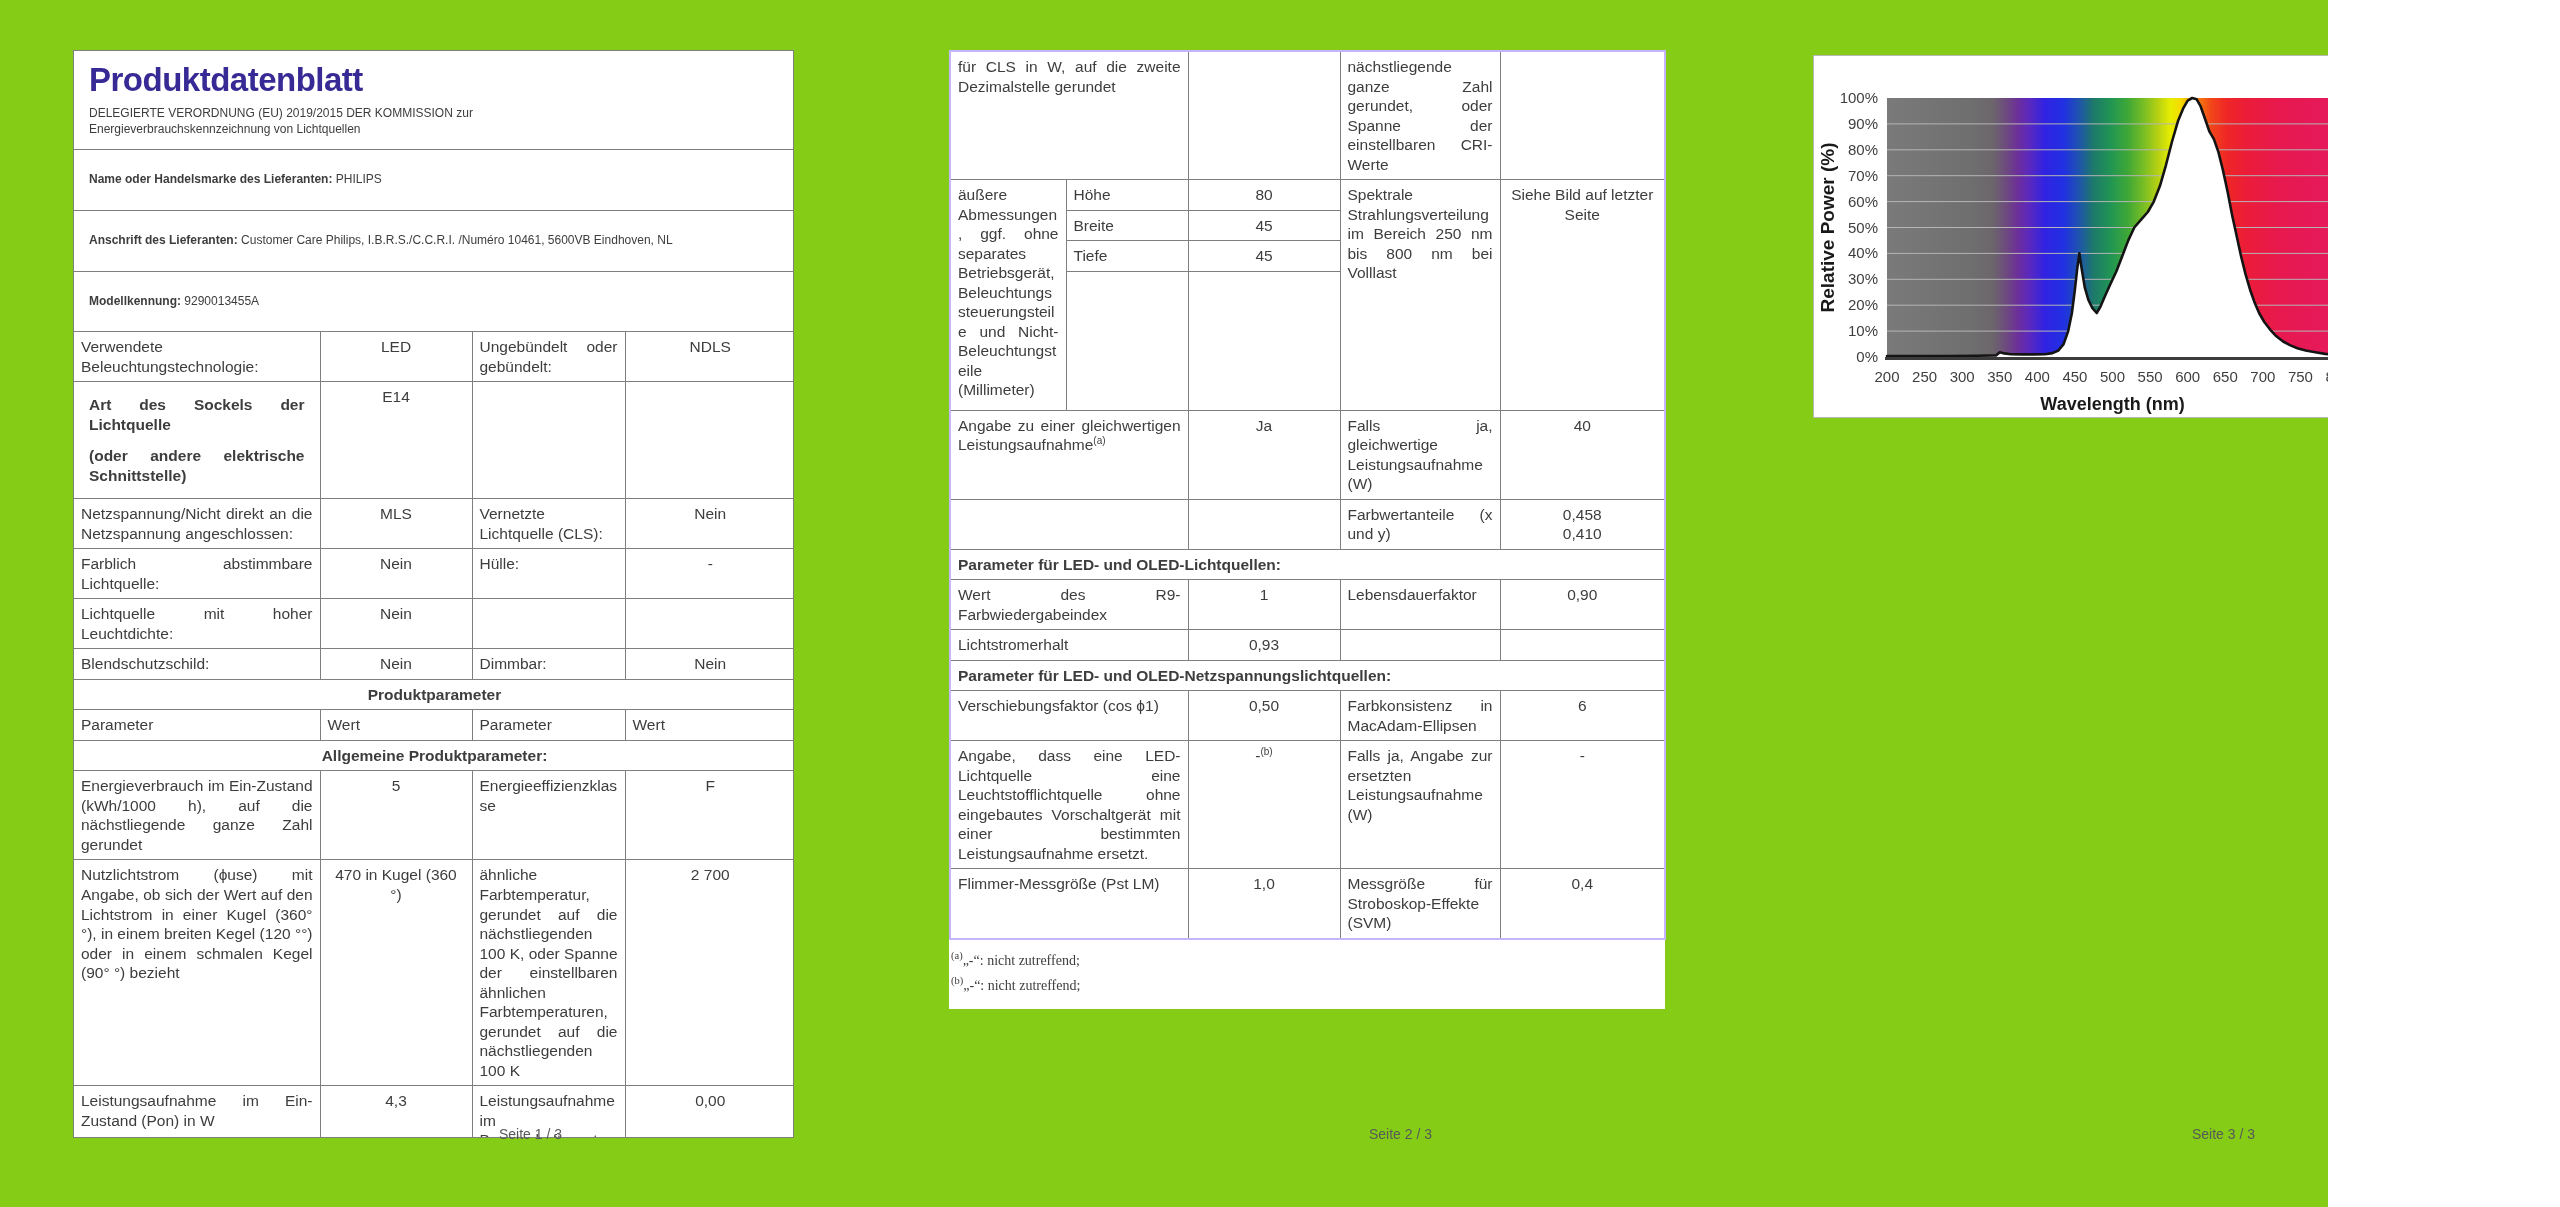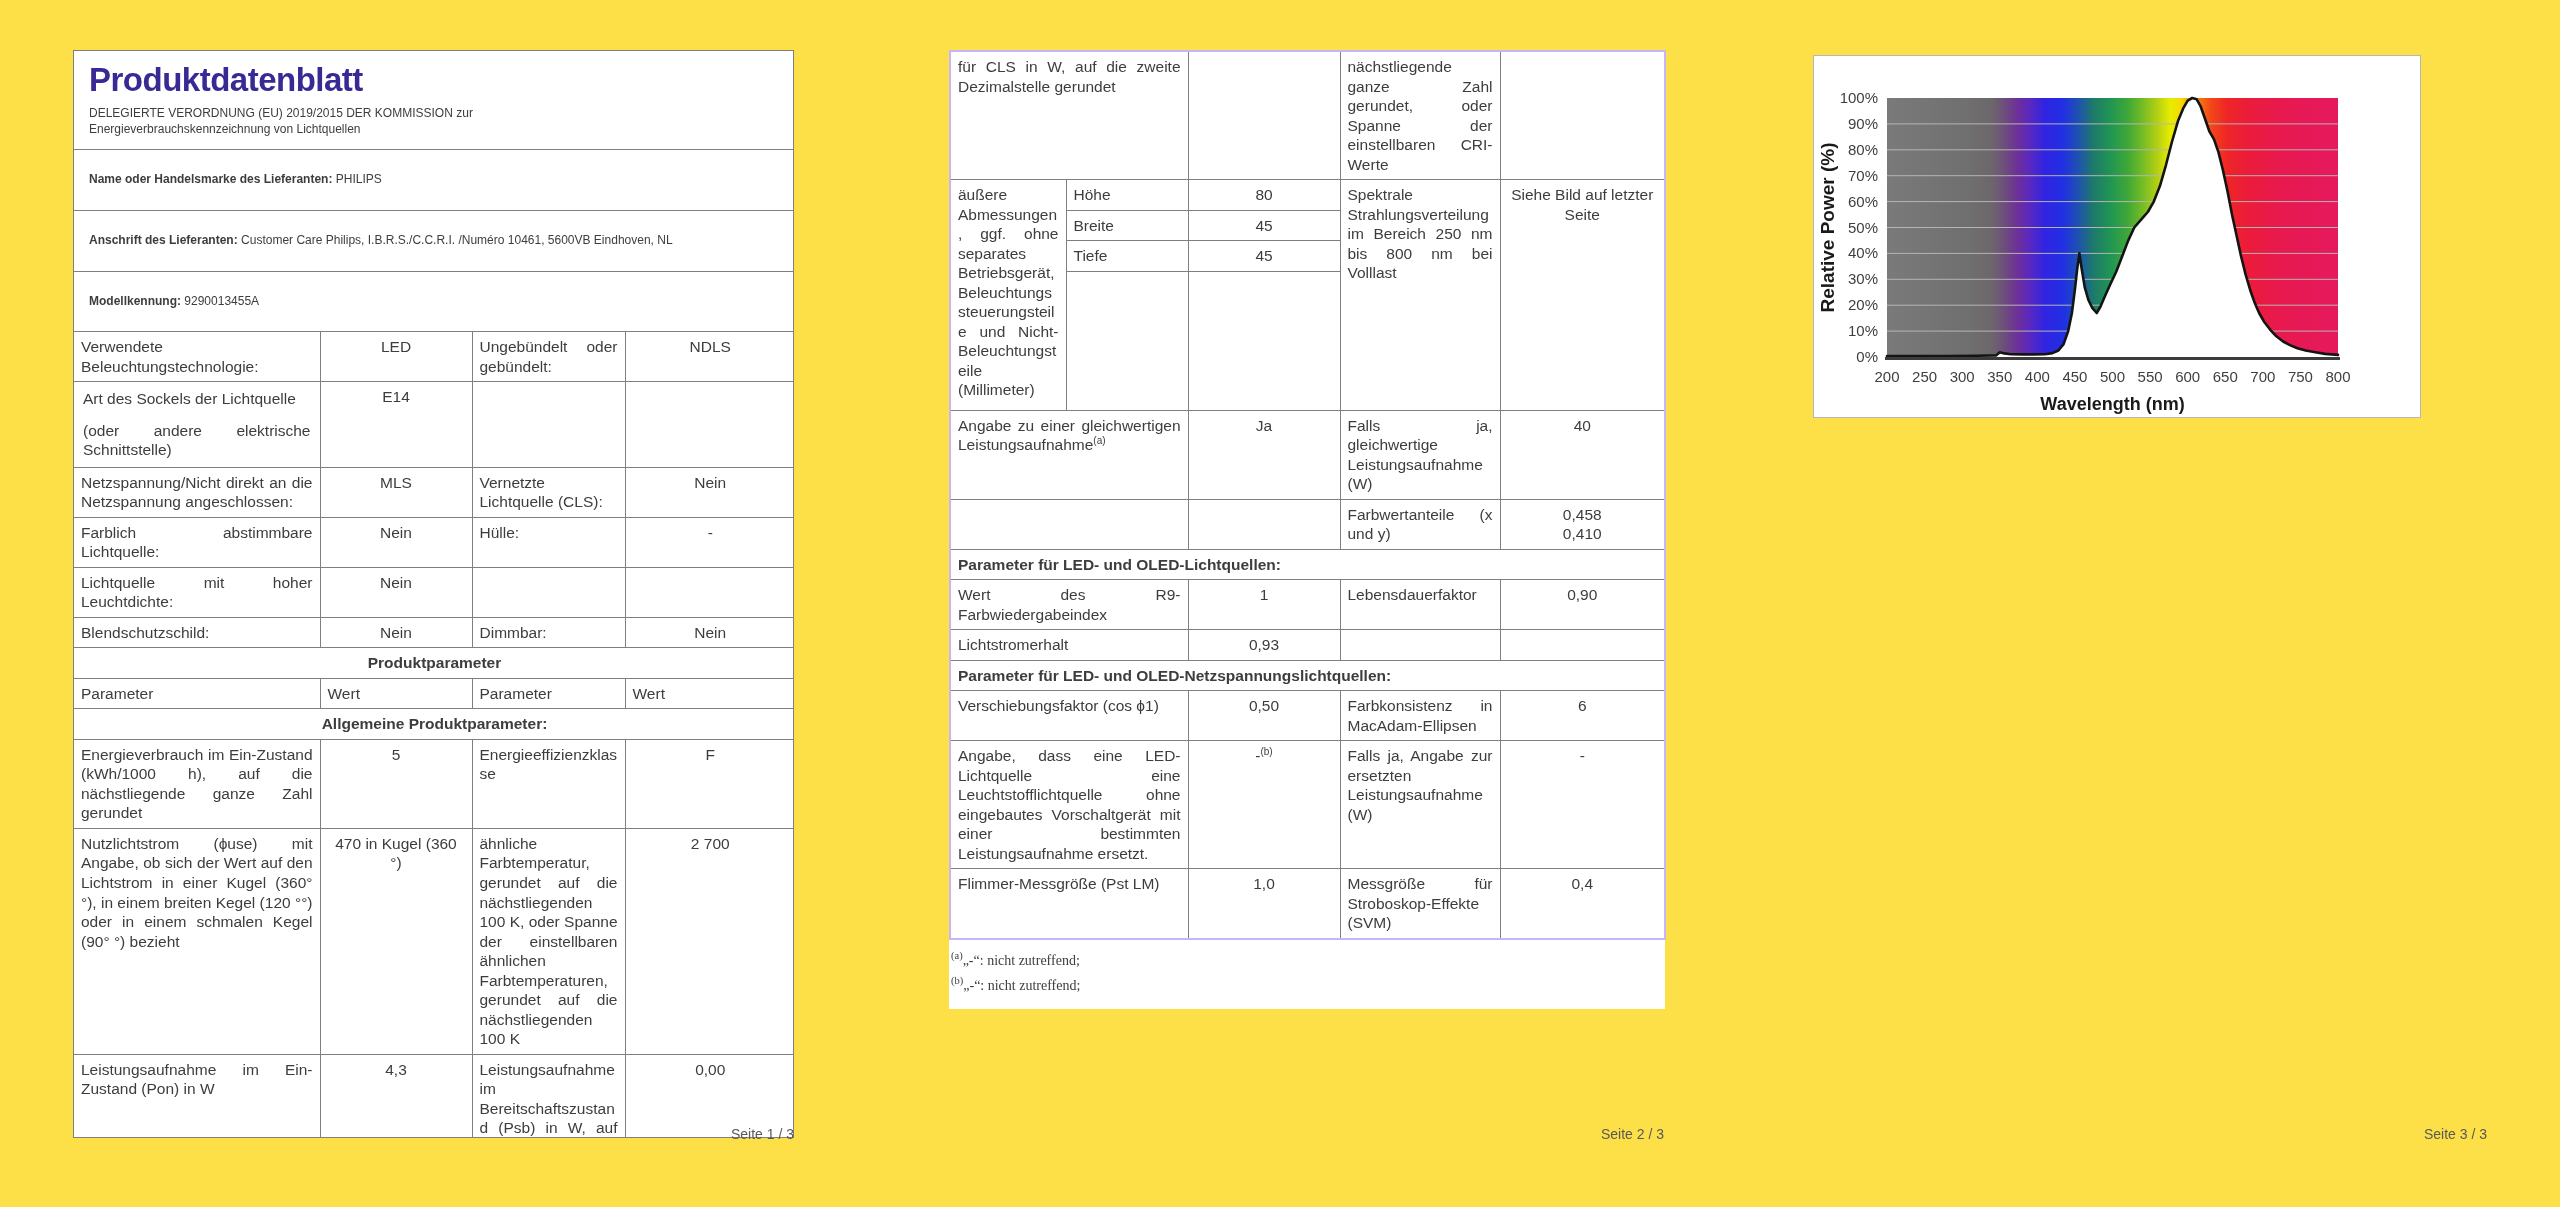--- a/index.html
+++ b/index.html
@@ -1,16 +1,16 @@
 <!DOCTYPE html>
 <html lang="de"><head>
 <meta charset="utf-8">
 <style>
   html,body{margin:0;padding:0;background:#ffffff;}
-  .canvas{position:relative;width:2560px;height:1207px;background:#fde047;overflow:hidden;
+  .canvas{position:relative;width:2328px;height:1207px;background:#84cc16;overflow:hidden;
           font-family:"Liberation Sans","DejaVu Sans",sans-serif;color:#3d3d3d;}
   .page{position:absolute;background:#fff;box-sizing:border-box;}
   #page1{left:73px;top:50px;width:721px;height:1088px;border:1px solid #7f7f7f;overflow:hidden;}
   #page2{left:949px;top:50px;width:716px;}
   #page3-frame{left:1813px;top:55px;width:608px;height:363px;border:1px solid #b7b7b7;}
   
   .hdr-block{padding:10px 15px 12px 15px;}
   .doc-title{margin:0;font-size:33px;font-weight:bold;color:#372a95;letter-spacing:-0.5px;}
   .doc-subtitle{margin:6px 0 0 0;font-size:12px;line-height:1.35;max-width:492px;}
   .info-block{border-top:1px solid #7f7f7f;padding:22px 15px;font-size:12px;line-height:1.3;}
@@ -20,21 +20,21 @@
   table.ptable{border-collapse:collapse;table-layout:fixed;width:100%;font-size:15.5px;}
   #page1 table.ptable{border-style:hidden;}
   #p2-table{border:2px solid #c4b5fd;width:715px;}
   .ptable td{border:1px solid #7f7f7f;vertical-align:top;padding:5px 7px;line-height:1.26;
              overflow:hidden;}
   .ptable td.p{text-align:justify;hyphens:auto;overflow-wrap:anywhere;}
   .ptable td.v{text-align:center;}
   .ptable td.sec{font-weight:bold;}
   .ptable td.sec.center{text-align:center;}
   .ptable td.pre{white-space:pre-line;}
-  .ptable td p{margin:2px;}
+  .ptable td p{margin:8px;font-weight:bold;}
   .ptable td p.mt{margin-top:12px;}
   .dims-label{hyphens:auto;overflow-wrap:anywhere;}
   .filler td{height:128px;}
   td.rowmin{height:90px;}
   sup.fn{font-size:10px;vertical-align:super;line-height:0;}
   
   .footnotes{padding:10px 2px;font-size:14px;color:#3d3d3d;}
   .footnotes p{margin:0 0 6px 0;font-family:Liberation Serif, serif;}
   .footnotes sup{font-size:10.5px;}
   

